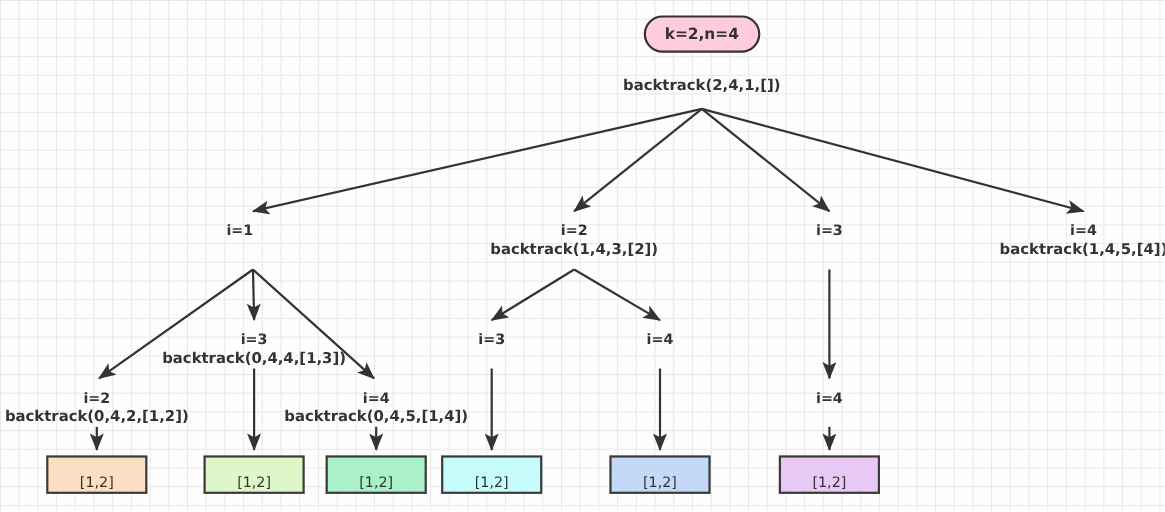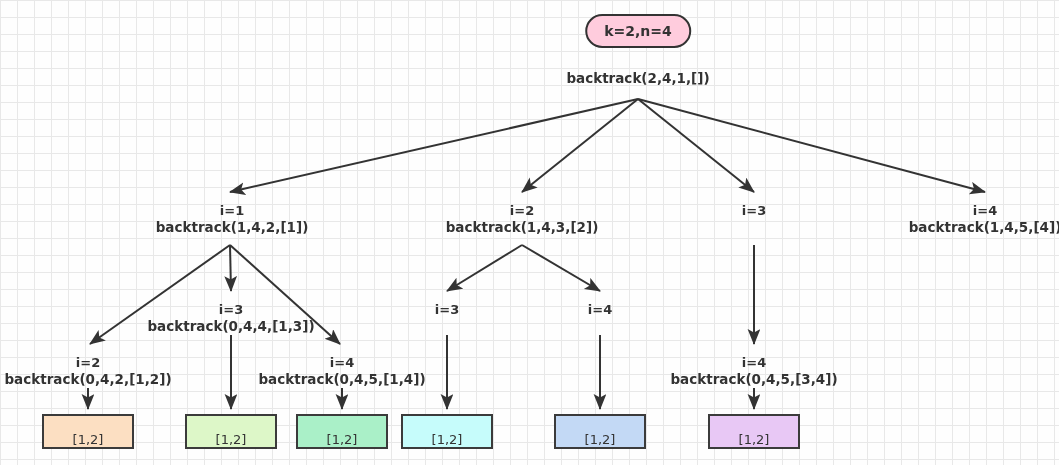--- a/index.html
+++ b/index.html
@@ -103,23 +103,22 @@
       </g>
   </svg>
 
   <div class="root-pill" style="left:638px; top:14px;">k=2,n=4</div>
 
   <div class="node-text" style="left:638px; top:70px;">
     <span class="call-label">backtrack(2,4,1,[])</span>
   </div>
 
   <div id="level2-layer">
-      <div class="node-text" style="left: 232px; top: 202px;">
+      <div class="node-text" style="left: 218px; top: 202px;">
         <span class="edge-label">i=1</span>
-        <span class="call-label">backtrack(1,4,2,[1])</span>
       </div>
       <div class="node-text" style="left: 522px; top: 202px;">
         <span class="edge-label">i=2</span>
         <span class="call-label">backtrack(1,4,3,[2])</span>
       </div>
       <div class="node-text" style="left: 754px; top: 202px;">
         <span class="edge-label">i=3</span>
       </div>
       <div class="node-text" style="left: 985px; top: 202px;">
         <span class="edge-label">i=4</span>
@@ -140,21 +139,20 @@
         <span class="call-label">backtrack(0,4,5,[1,4])</span>
       </div>
       <div class="node-text" style="left: 447px; top: 301px;">
         <span class="edge-label">i=3</span>
       </div>
       <div class="node-text" style="left: 600px; top: 301px;">
         <span class="edge-label">i=4</span>
       </div>
       <div class="node-text" style="left: 754px; top: 354px;">
         <span class="edge-label">i=4</span>
-        <span class="call-label">backtrack(0,4,5,[3,4])</span>
       </div>
     </div>
   <div id="leaf-layer">
       <div class="leaf-box" style="left: 88px; top: 414px; width: 92px; height: 35px; background: rgb(252, 223, 194); border-color: rgb(59, 59, 59);">
         <span>[1,2]</span>
       </div>
       <div class="leaf-box" style="left: 231px; top: 414px; width: 92px; height: 35px; background: rgb(221, 247, 200); border-color: rgb(59, 59, 59);">
         <span>[1,2]</span>
       </div>
       <div class="leaf-box" style="left: 342px; top: 414px; width: 92px; height: 35px; background: rgb(170, 240, 200); border-color: rgb(59, 59, 59);">

